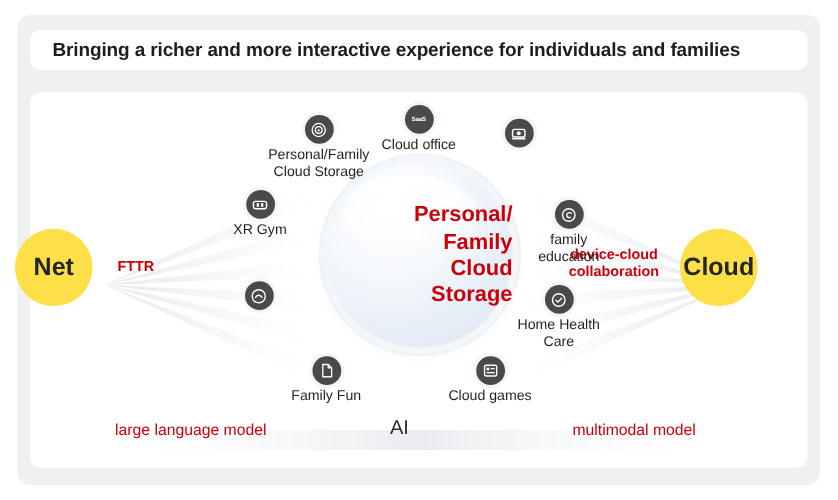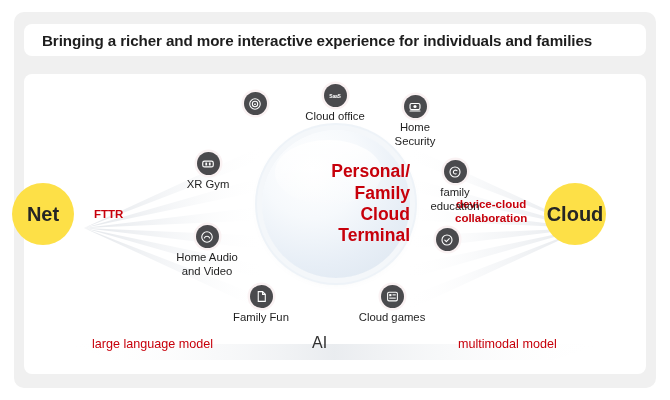--- a/index.html
+++ b/index.html
@@ -232,60 +232,60 @@
 <div id="label-dcc" class="beam-label">
   <div>device-cloud</div>
   <div>collaboration</div>
 </div>
 
 <div id="center-sphere"></div>
 <div id="center-label">
   <div>Personal/</div>
   <div>Family</div>
   <div>Cloud</div>
-  <div>Terminal</div>
+  <div>Storage</div>
 </div>
 
 <div class="node" style="left:335px; top:84px;">
   <div class="node-icon">
     <span class="saas-text">SaaS</span>
   </div>
   <div class="node-label">Cloud office</div>
 </div>
 
 <div class="node" style="left:255px; top:92px;">
   <div class="node-icon">
     <svg width="14" height="14" viewBox="0 0 24 24" fill="none" stroke="#ffffff" stroke-width="1.8">
       <circle cx="12" cy="12" r="9"></circle>
       <circle cx="12" cy="12" r="4.6"></circle>
       <path d="M10.2 13.6 L12 9.8 L13.8 13.6 Z" fill="#ffffff" stroke="none"></path>
     </svg>
   </div>
+  <div class="node-label">Personal/Family
+Cloud Storage</div>
 </div>
 
 <div class="node" style="left:208px; top:152px;">
   <div class="node-icon">
     <svg width="14" height="14" viewBox="0 0 24 24">
       <rect x="3" y="7" width="18" height="10" rx="3" fill="none" stroke="#ffffff" stroke-width="2"></rect>
       <rect x="7.5" y="9.5" width="3" height="5" fill="#ffffff"></rect>
       <rect x="13.5" y="9.5" width="3" height="5" fill="#ffffff"></rect>
     </svg>
   </div>
   <div class="node-label">XR Gym</div>
 </div>
 
 <div class="node" style="left:207px; top:225px;">
   <div class="node-icon">
     <svg width="14" height="14" viewBox="0 0 24 24" fill="none" stroke="#ffffff" stroke-width="1.9">
       <circle cx="12" cy="12" r="9"></circle>
       <path d="M7.5 13.6 C9.3 9.6 14.7 9.6 16.5 13.6" stroke-linecap="round"></path>
     </svg>
   </div>
-  <div class="node-label">Home Audio
-and Video</div>
 </div>
 
 <div class="node" style="left:261px; top:285px;">
   <div class="node-icon">
     <svg width="13" height="13" viewBox="0 0 24 24">
       <path d="M6 3 H14 L19 8 V21 H6 Z" fill="none" stroke="#ffffff" stroke-width="2"></path>
       <path d="M14 3 V8 H19" fill="none" stroke="#ffffff" stroke-width="2"></path>
     </svg>
   </div>
   <div class="node-label">Family Fun</div>
@@ -303,20 +303,22 @@
   <div class="node-label">Cloud games</div>
 </div>
 
 <div class="node" style="left:447px; top:228px;">
   <div class="node-icon">
     <svg width="14" height="14" viewBox="0 0 24 24" fill="none" stroke="#ffffff" stroke-width="1.9">
       <circle cx="12" cy="12" r="8.6"></circle>
       <path d="M8.2 12.2 L10.9 14.9 L15.9 9.6" stroke-linecap="round" stroke-linejoin="round"></path>
     </svg>
   </div>
+  <div class="node-label">Home Health
+Care</div>
 </div>
 
 <div class="node" style="left:455px; top:160px;">
   <div class="node-icon">
     <svg width="14" height="14" viewBox="0 0 24 24" fill="none" stroke="#ffffff" stroke-width="1.9">
       <circle cx="12" cy="12" r="8.6"></circle>
       <path d="M15.4 9.6 C13.2 7.9 9.6 9.0 9.2 11.8 C8.9 14.4 11.6 16.2 14 15.1" stroke-linecap="round"></path>
     </svg>
   </div>
   <div class="node-label">family
@@ -324,19 +326,17 @@
 </div>
 
 <div class="node" style="left:415px; top:95px;">
   <div class="node-icon">
     <svg width="14" height="14" viewBox="0 0 24 24">
       <rect x="3.5" y="6" width="17" height="10.5" rx="2.6" fill="none" stroke="#ffffff" stroke-width="2"></rect>
       <circle cx="12" cy="11.2" r="2.7" fill="#ffffff"></circle>
       <rect x="2.5" y="17.8" width="19" height="2" rx="1" fill="#ffffff"></rect>
     </svg>
   </div>
-  <div class="node-label">Home
-Security</div>
 </div>
 
 <div id="bottom-llm" class="bottom-label">large language model</div>
 <div id="bottom-ai" class="bottom-label">AI</div>
 <div id="bottom-mm" class="bottom-label">multimodal model</div>
 
 </body></html>

